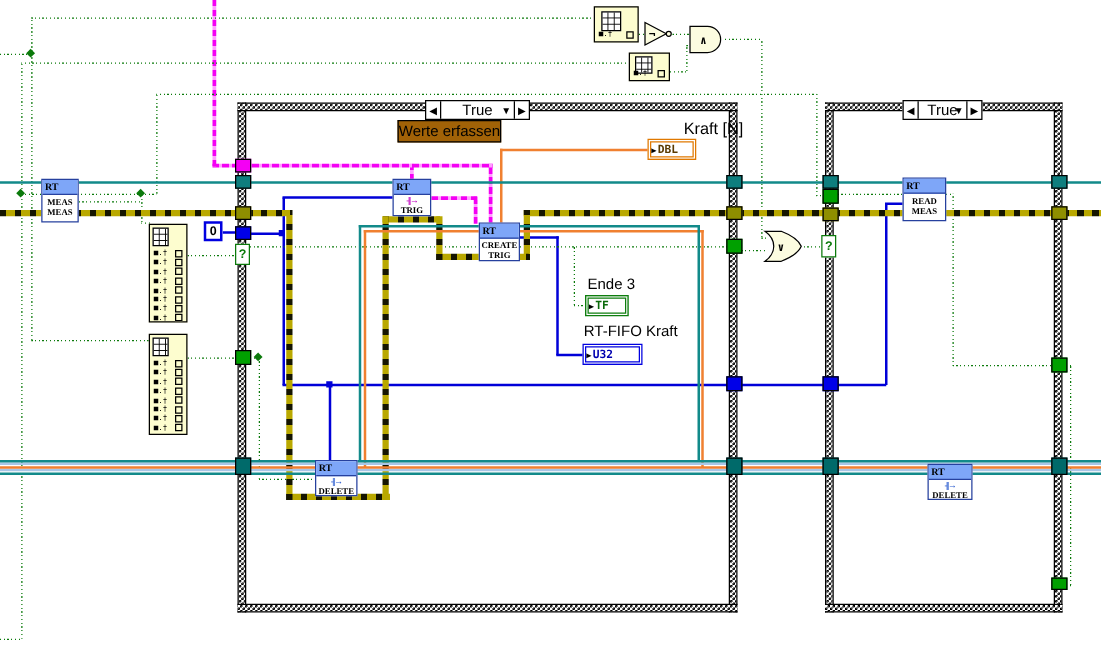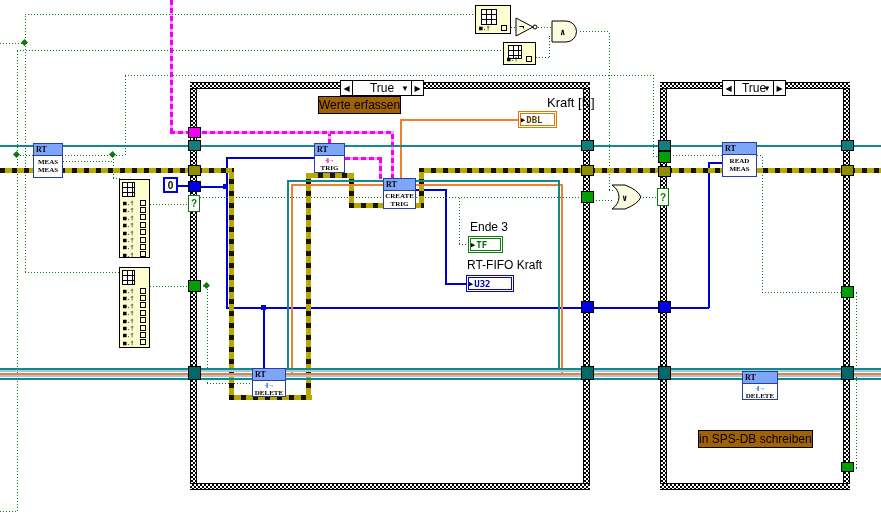--- a/index.html
+++ b/index.html
@@ -208,21 +208,20 @@
       <span>True</span>
       <span class="seldrop">▼</span>
     </div>
     <div class="selarr">▶</div>
   </div>
 
   <div class="qterm abs" style="left:188px;top:195px;width:12px;height:17px;">?</div>
   <div class="qterm abs" style="left:657px;top:188px;width:12px;height:18px;">?</div>
 
   <div class="lbl abs" style="left:318px;top:96px;">Werte erfassen</div>
-  <div class="lbl abs" style="left:698px;top:430px;">in SPS-DB schreiben</div>
   <div class="free abs" style="left:547px;top:95px;">Kraft [N]</div>
   <div class="free abs" style="left:470px;top:220px;font-size:12px;">Ende 3</div>
   <div class="free abs" style="left:467px;top:258px;font-size:12px;">RT-FIFO Kraft</div>
 
   <div class="term tDBL abs" style="left:518px;top:111px;width:39px;height:17px;">
     <span class="tarr">▶</span>
     <span>DBL</span>
   </div>
   <div class="term tTF abs" style="left:468px;top:236px;width:35px;height:17px;">
     <span class="tarr">▶</span>

